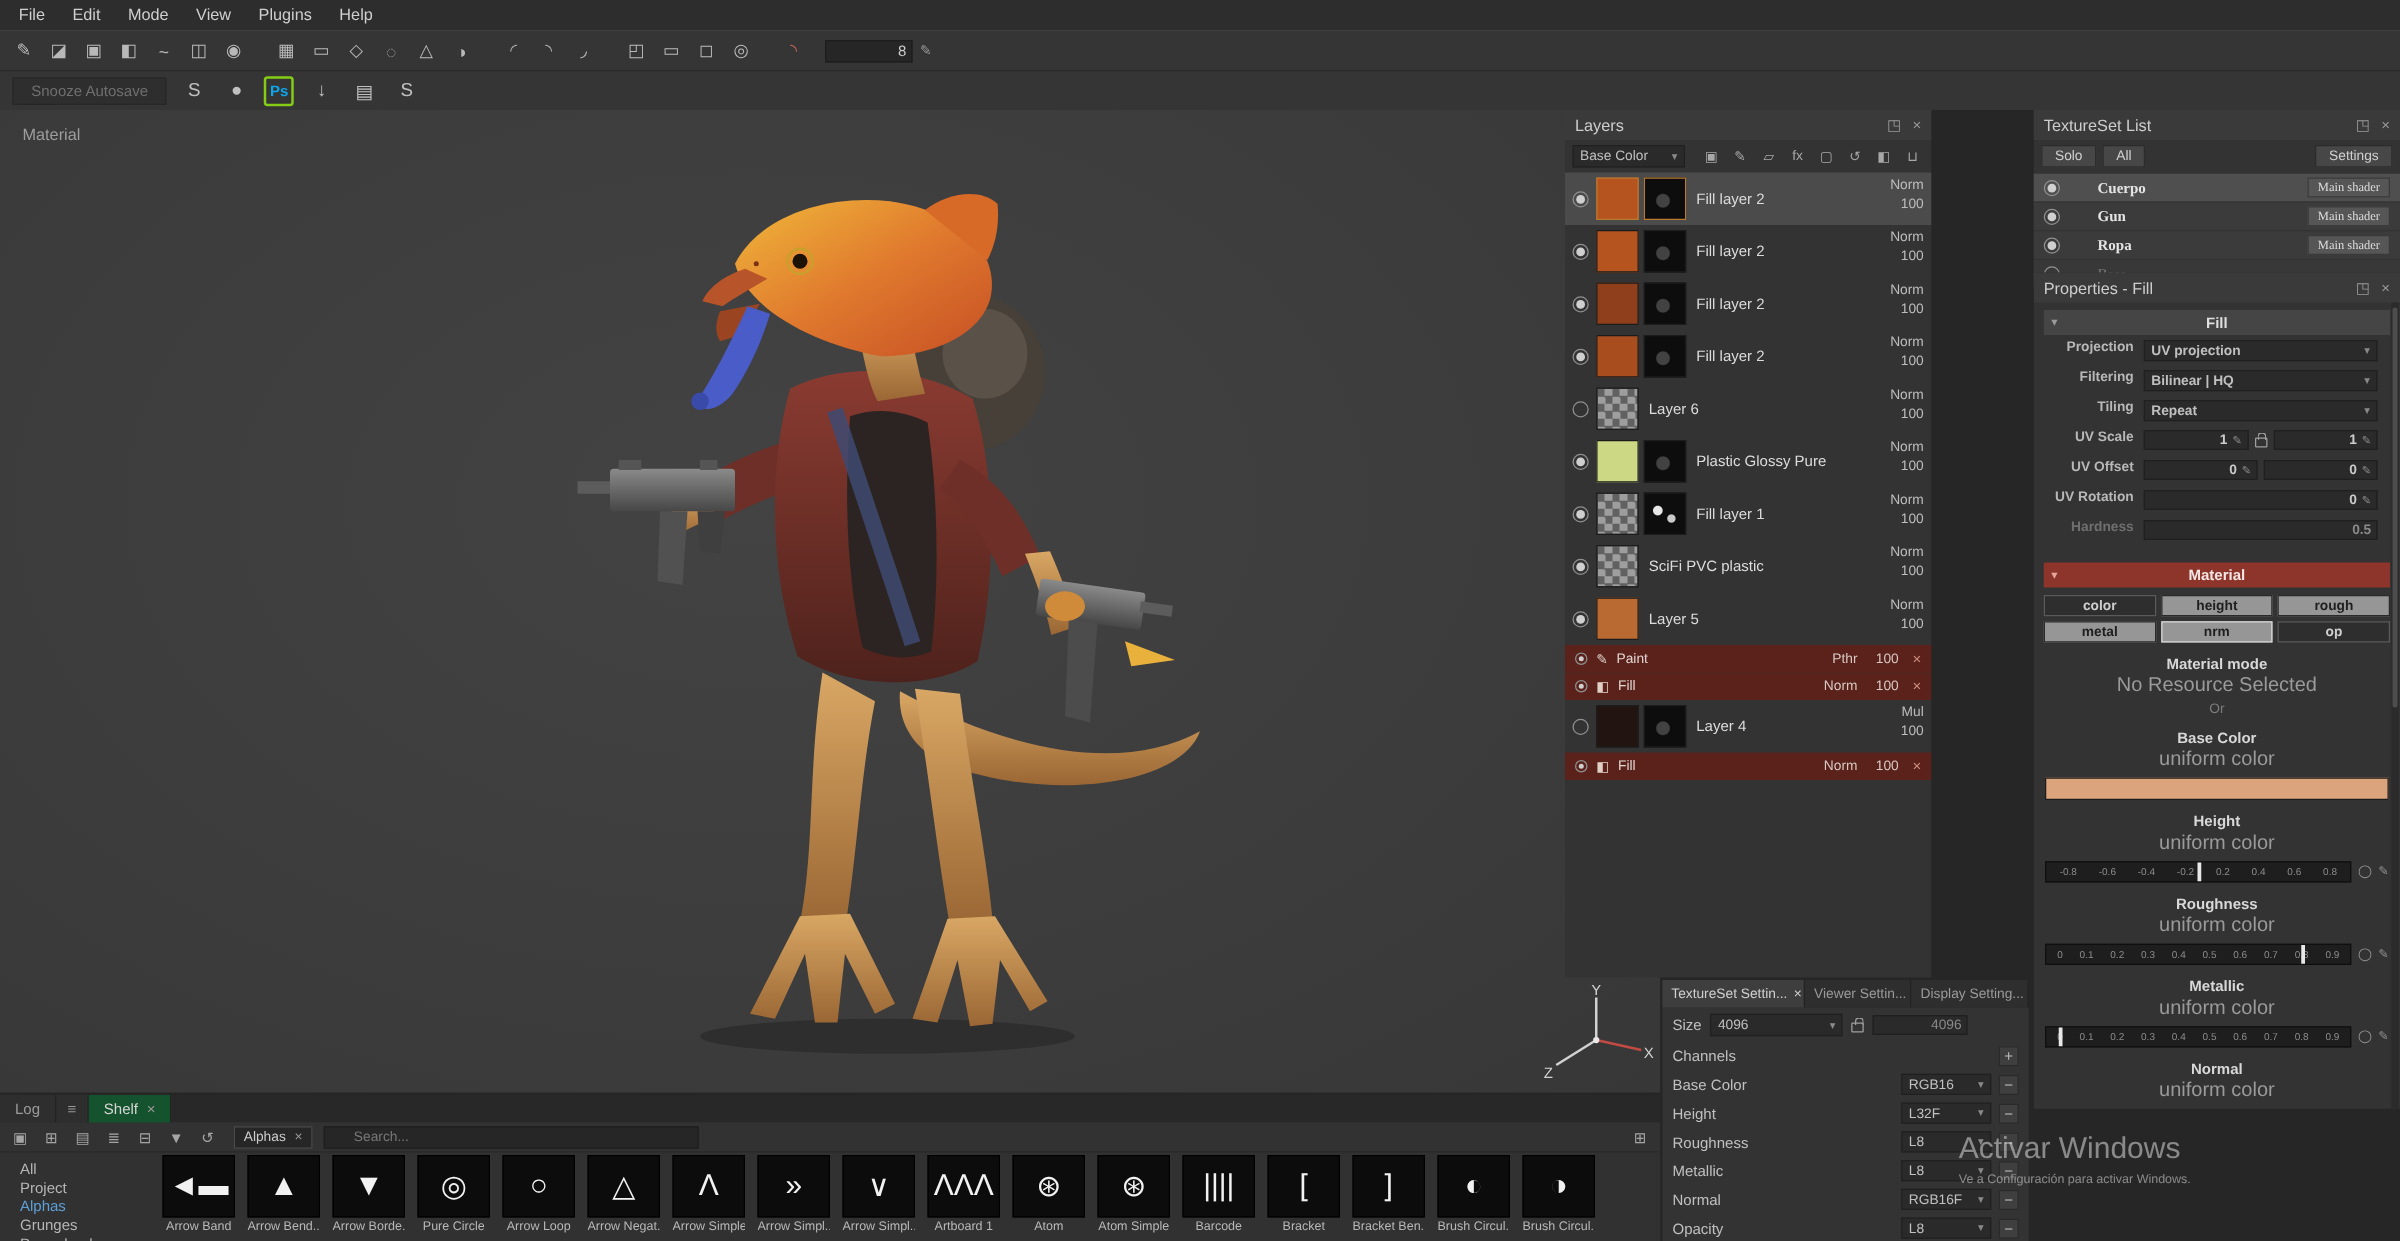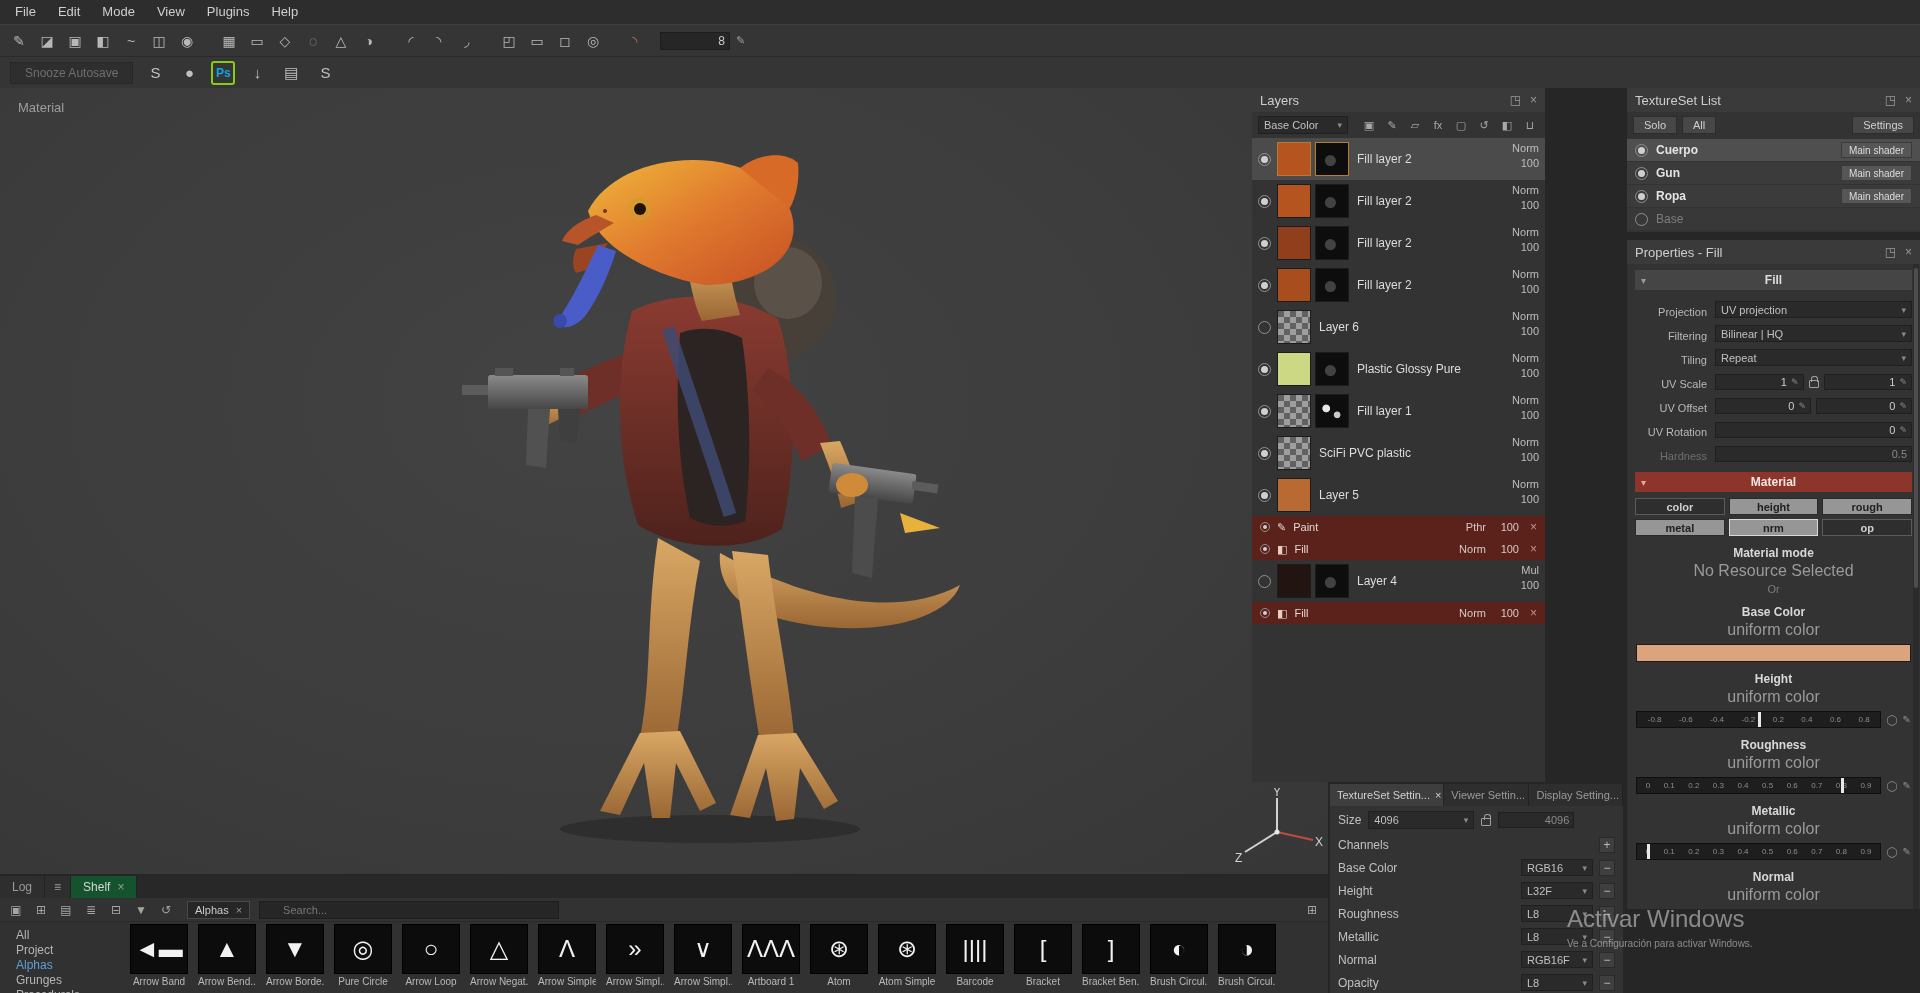--- a/index.html
+++ b/index.html
@@ -105,34 +105,34 @@
   .ch-head .sp { flex:1; }
   .ch-row { height:23px; display:flex; align-items:center; padding:0 8px; }
   .ch-name { flex:1; font-size:12px; color:#c0c0c0; }
   .ch-fmt { width:72px; margin-right:6px; height:17px; }
 
   
   .tslist { left:1627px; top:88px; width:293px; height:144px; background:#333; }
   .tsl-btns { height:26px; display:flex; align-items:center; padding:0 6px; gap:5px; }
   .tsl-btns .sp { flex:1; }
   .btn { height:18px; background:#474747; border:1px solid #2c2c2c; color:#d0d0d0; font-size:11px; padding:0 10px; display:flex; align-items:center; }
-  .tsl-row { height:22px; margin:1px 0; display:flex; align-items:center; padding:0 8px; gap:2px; background:#3b3b3b; }
+  .tsl-row { height:22px; margin:1px 0; display:flex; align-items:center; padding:0 8px; gap:24px; background:#3b3b3b;font-family:Liberation Serif, serif; }
   .tsl-row.sel { background:#4f4f4f; }
   .tsl-name { flex:1; font-size:12px; font-weight:bold; color:#e4e4e4; }
   .tsl-row.dis { background:#383838; }
   .tsl-row.dis .tsl-name { color:#7c7c7c; font-weight:normal; }
   .shader-btn { height:16px; background:#565656; border:1px solid #3a3a3a; color:#ddd; font-size:10px; padding:0 7px; display:flex; align-items:center; }
 
   
-  .props { left:1627px; top:240px; width:293px; height:669px; background:#333; overflow:hidden; position:absolute; }
+  .props { left:1627px; top:218px; width:293px; height:669px; background:#333; overflow:hidden; position:absolute; }
   .sec-bar { height:20px; margin:6px 8px 0; background:#454545; display:flex; align-items:center; justify-content:center; position:relative; font-size:12px; font-weight:bold; color:#dedede; }
   .sec-bar i { position:absolute; left:6px; color:#9a9a9a; font-size:10px; font-weight:normal; }
   .sec-bar.mat { background:#8e352b; color:#f2e6e4; margin-top:10px; }
   .sec-bar.mat i { color:#e4a79e; }
-  .prow { height:24px; display:flex; align-items:flex-end; padding-right:8px; }
+  .prow { height:24px; display:flex; align-items:flex-start; padding-right:18px;font-weight:bold; }
   .plabel { width:88px; text-align:right; font-size:11px; color:#b8b8b8; padding-right:8px; flex:none; }
   .plabel.dim { color:#6f6f6f; }
   .pctrl { flex:1; display:flex; align-items:center; gap:5px; }
   .dd.w { flex:1; height:17px; }
   .nfield { flex:1; height:16px; background:#2a2a2a; border:1px solid #1f1f1f; display:flex; align-items:center; justify-content:flex-end; gap:4px; padding:0 4px; font-size:11px; color:#ccc; }
   .nfield i { color:#8a8a8a; font-size:9px; }
   .nfield.dim { color:#8a8a8a; }
   .chan-grid { display:grid; grid-template-columns:1fr 1fr 1fr; gap:4px; margin:6px 8px 0; }
   .chan-btn { height:17px; display:flex; align-items:center; justify-content:center; font-size:11px; font-weight:bold; background:#969696; color:#1f1f1f; border:1px solid #2a2a2a; }
   .chan-btn.dark { background:#2e2e2e; color:#cfcfcf; border-color:#5a5a5a; }

